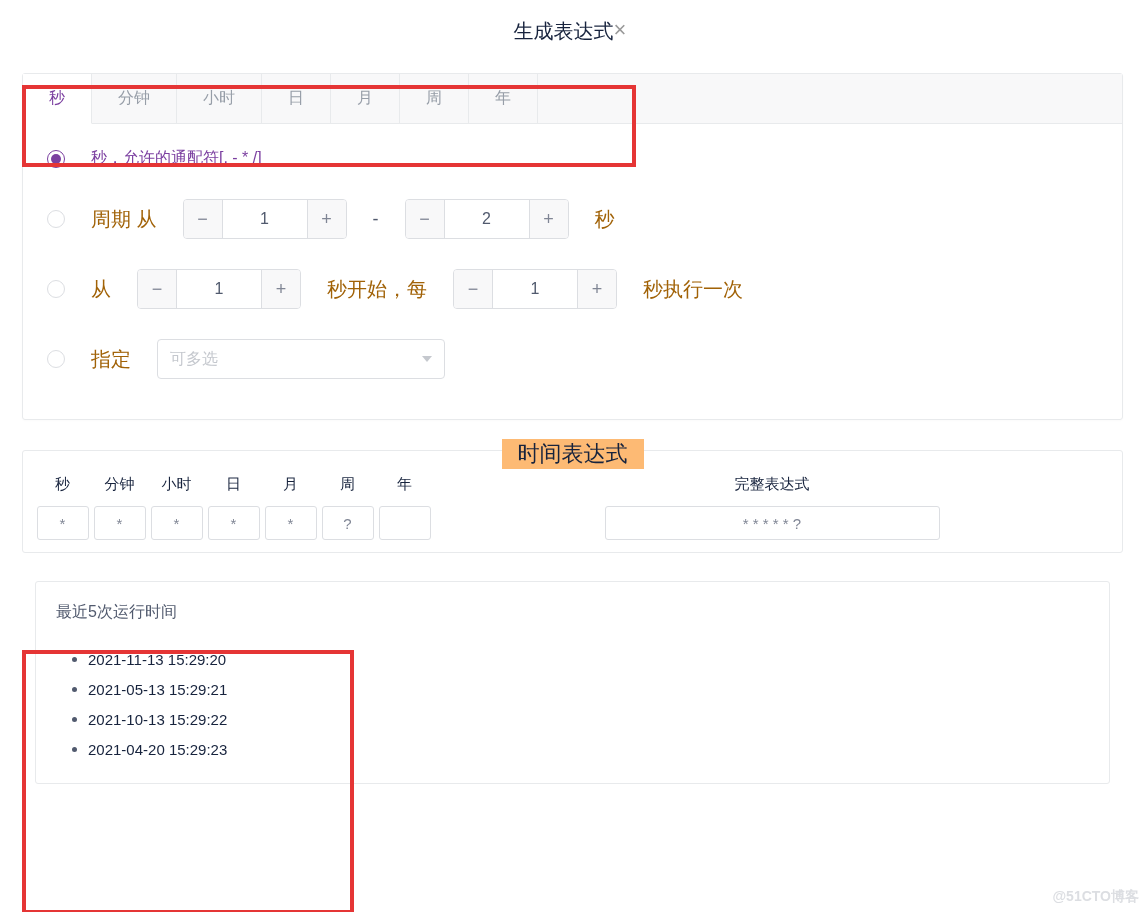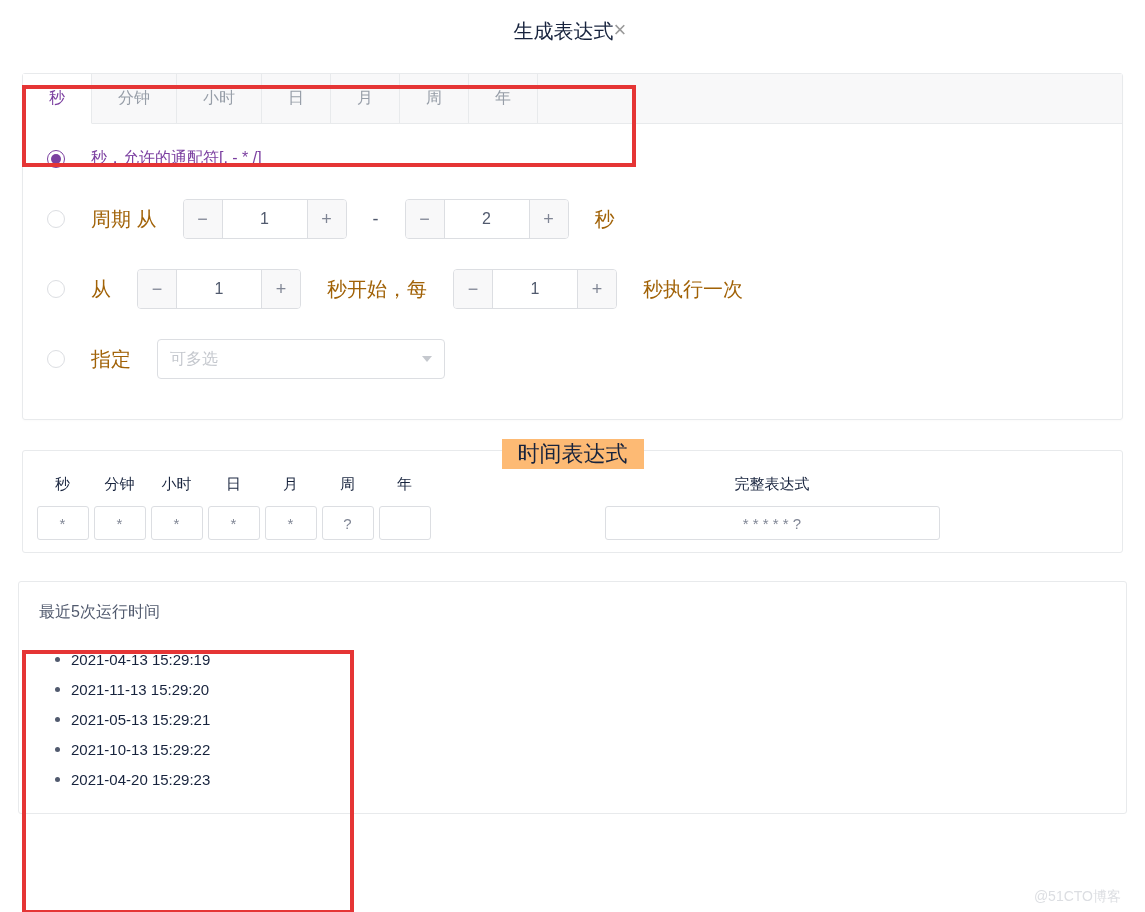--- a/index.html
+++ b/index.html
@@ -216,21 +216,21 @@
       height: 34px;
       border: 1px solid #dcdee2;
       border-radius: 3px;
       text-align: center;
       font-size: 15px;
       outline: none;
       color: #808695;
     }
 
     .recent-card {
-      margin: 28px 18px 0;
+      margin: 28px 35px 0;
       border: 1px solid #e8eaec;
       border-radius: 3px;
       padding: 20px 20px 18px;
     }
     .recent-title {
       font-size: 16px;
       color: #515a6e;
       margin-bottom: 22px;
     }
     .recent-list {
@@ -247,24 +247,25 @@
       content: '';
       position: absolute;
       left: -16px;
       top: 12px;
       width: 5px; height: 5px;
       background: #515a6e;
       border-radius: 50%;
     }
     .watermark {
       position: absolute;
-      right: 24px;
+      right: 6px;
       bottom: 6px;
       color: #dcdee2;
       font-size: 14px;
+      font-weight: bold;
     }
   </style>
 </head>
 <body>
 
 <div class="header">
   <div class="header-title">生成表达式</div>
   <div class="close-icon">×</div>
 </div>
 
@@ -369,21 +370,20 @@
     <div class="expr-col"><input class="expr-input" value="*" style=""></div>
     <div class="expr-col"><input class="expr-input" value="?" style=""></div>
     <div class="expr-col"><input class="expr-input" value="" style=""></div>
     <div class="expr-col-last"><input class="expr-input-full" value="* * * * * ?" style=""></div>
   </div>
 </div>
 
 <div class="recent-card">
   <div class="recent-title">最近5次运行时间</div>
   <ul class="recent-list">
-    <li>2021-04-13 15:29:19</li>
     <li>2021-11-13 15:29:20</li>
     <li>2021-05-13 15:29:21</li>
     <li>2021-10-13 15:29:22</li>
     <li>2021-04-20 15:29:23</li>
   </ul>
 </div>
 
 <div class="watermark">@51CTO博客</div>
 
 </body></html>

